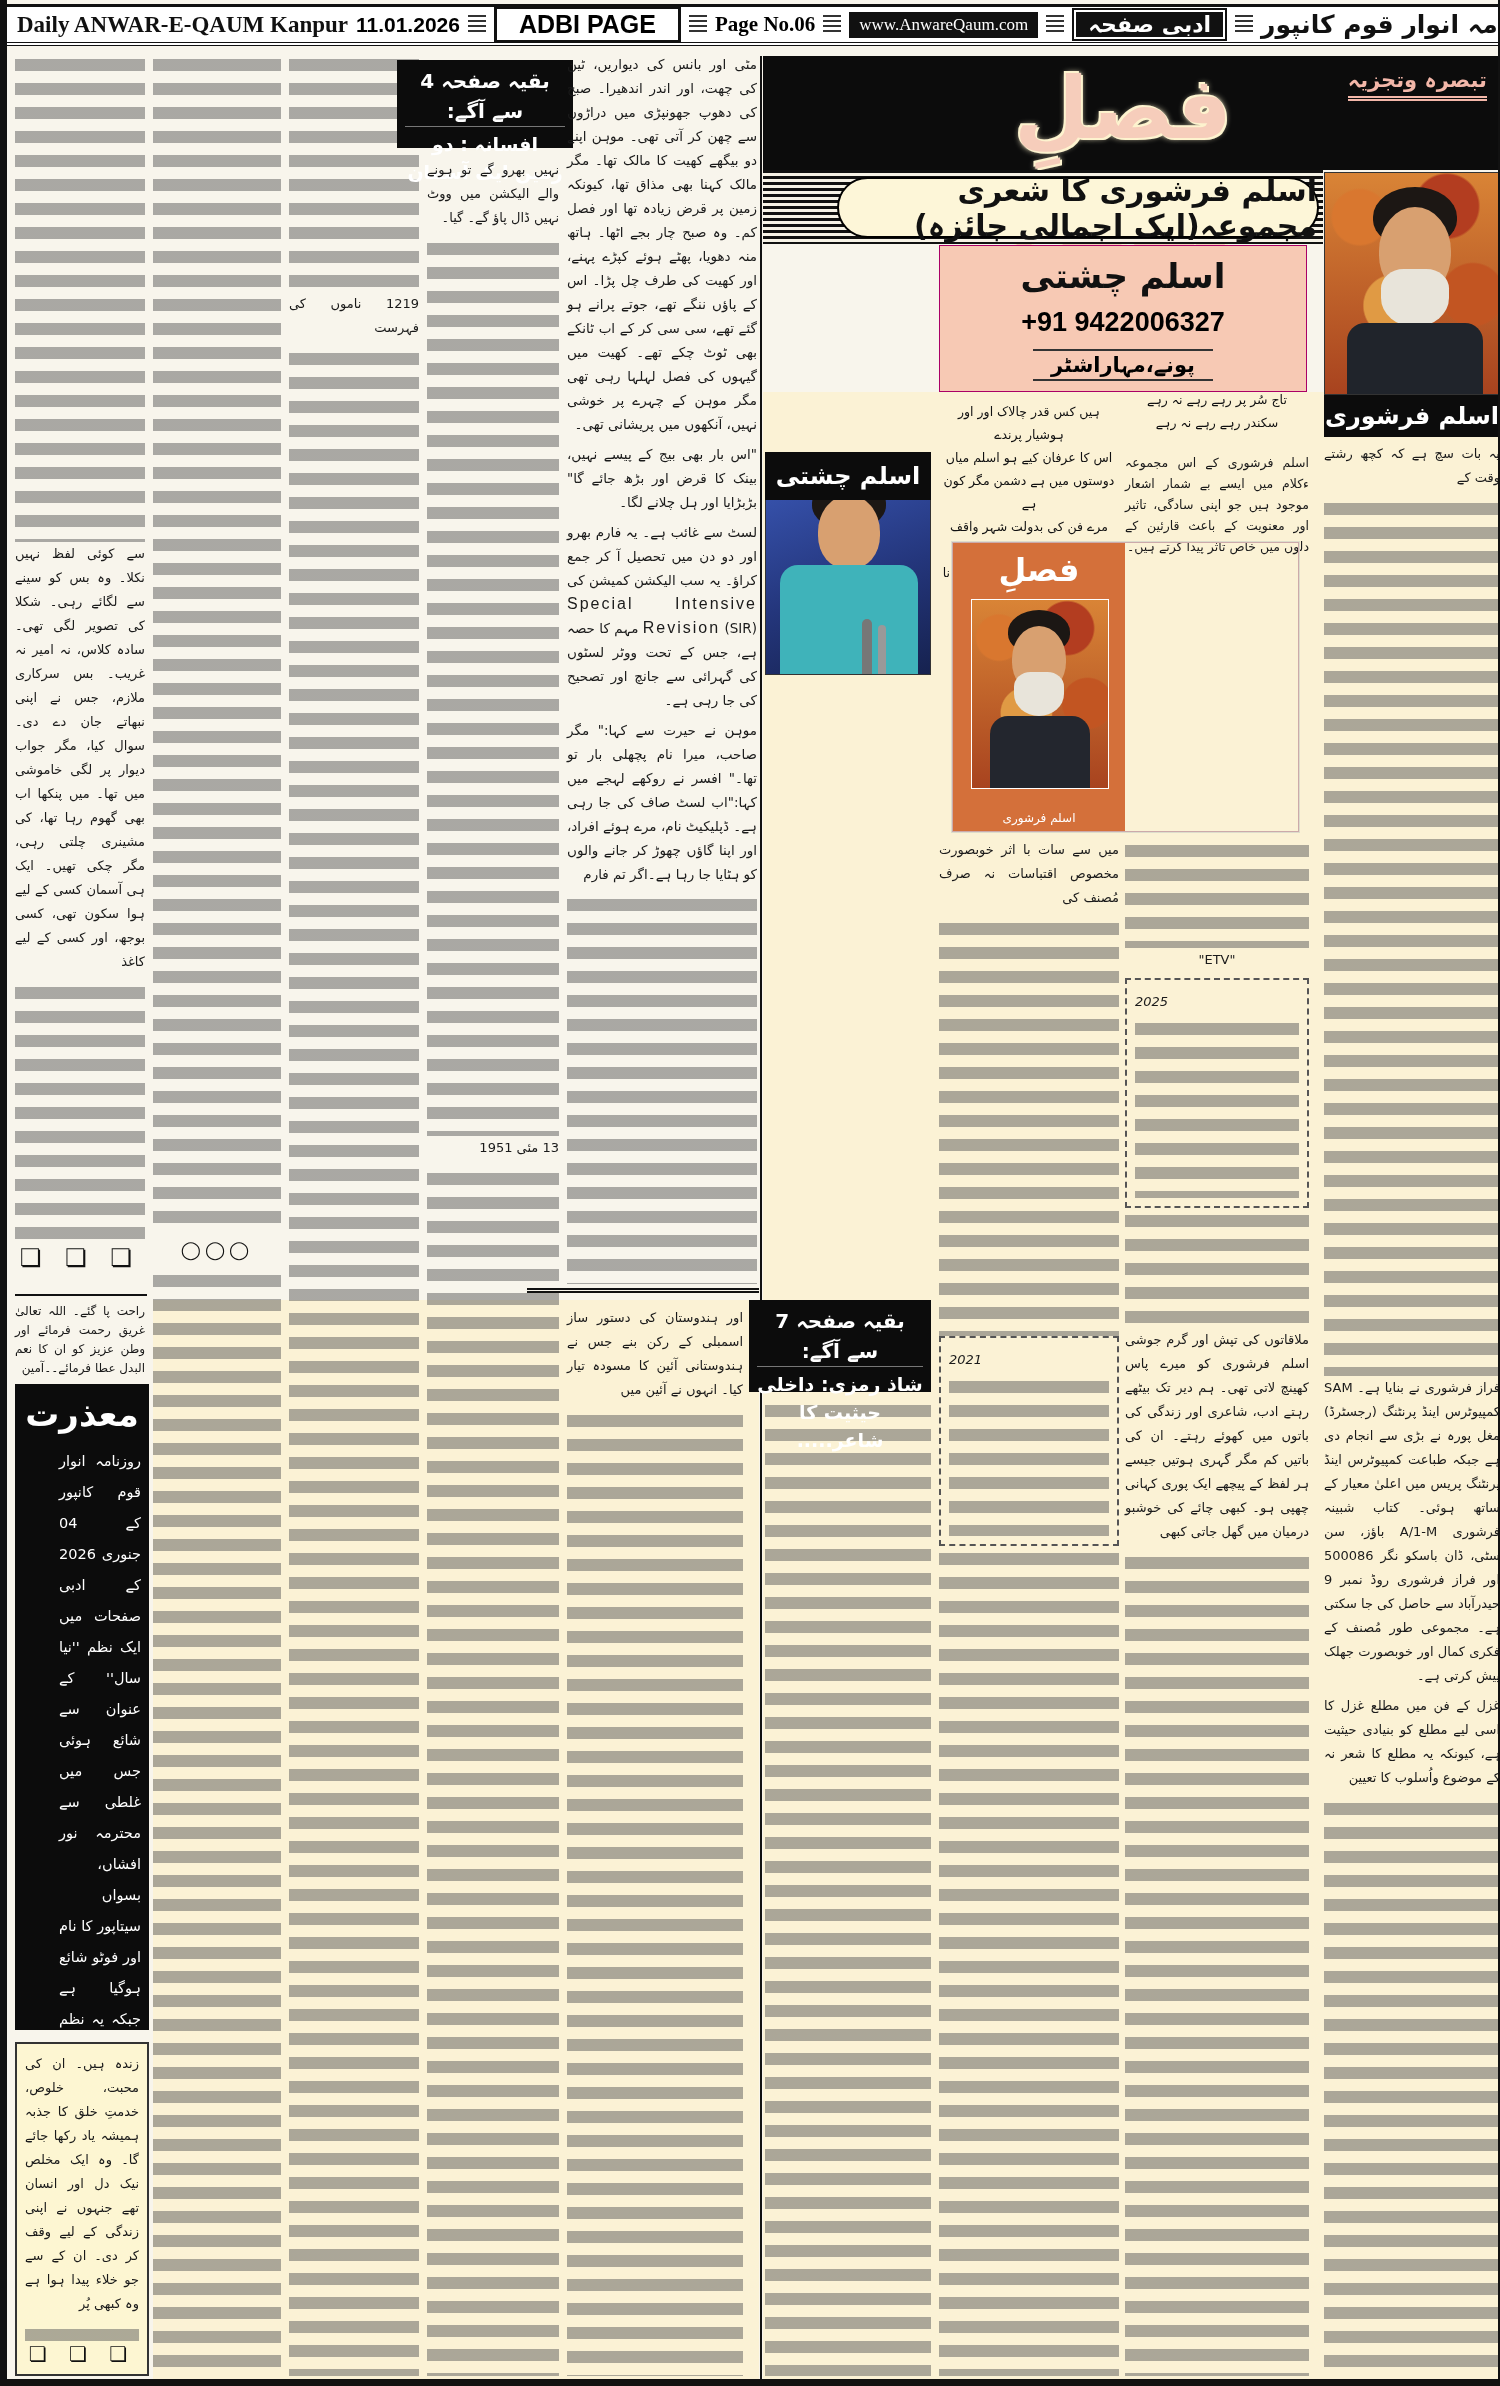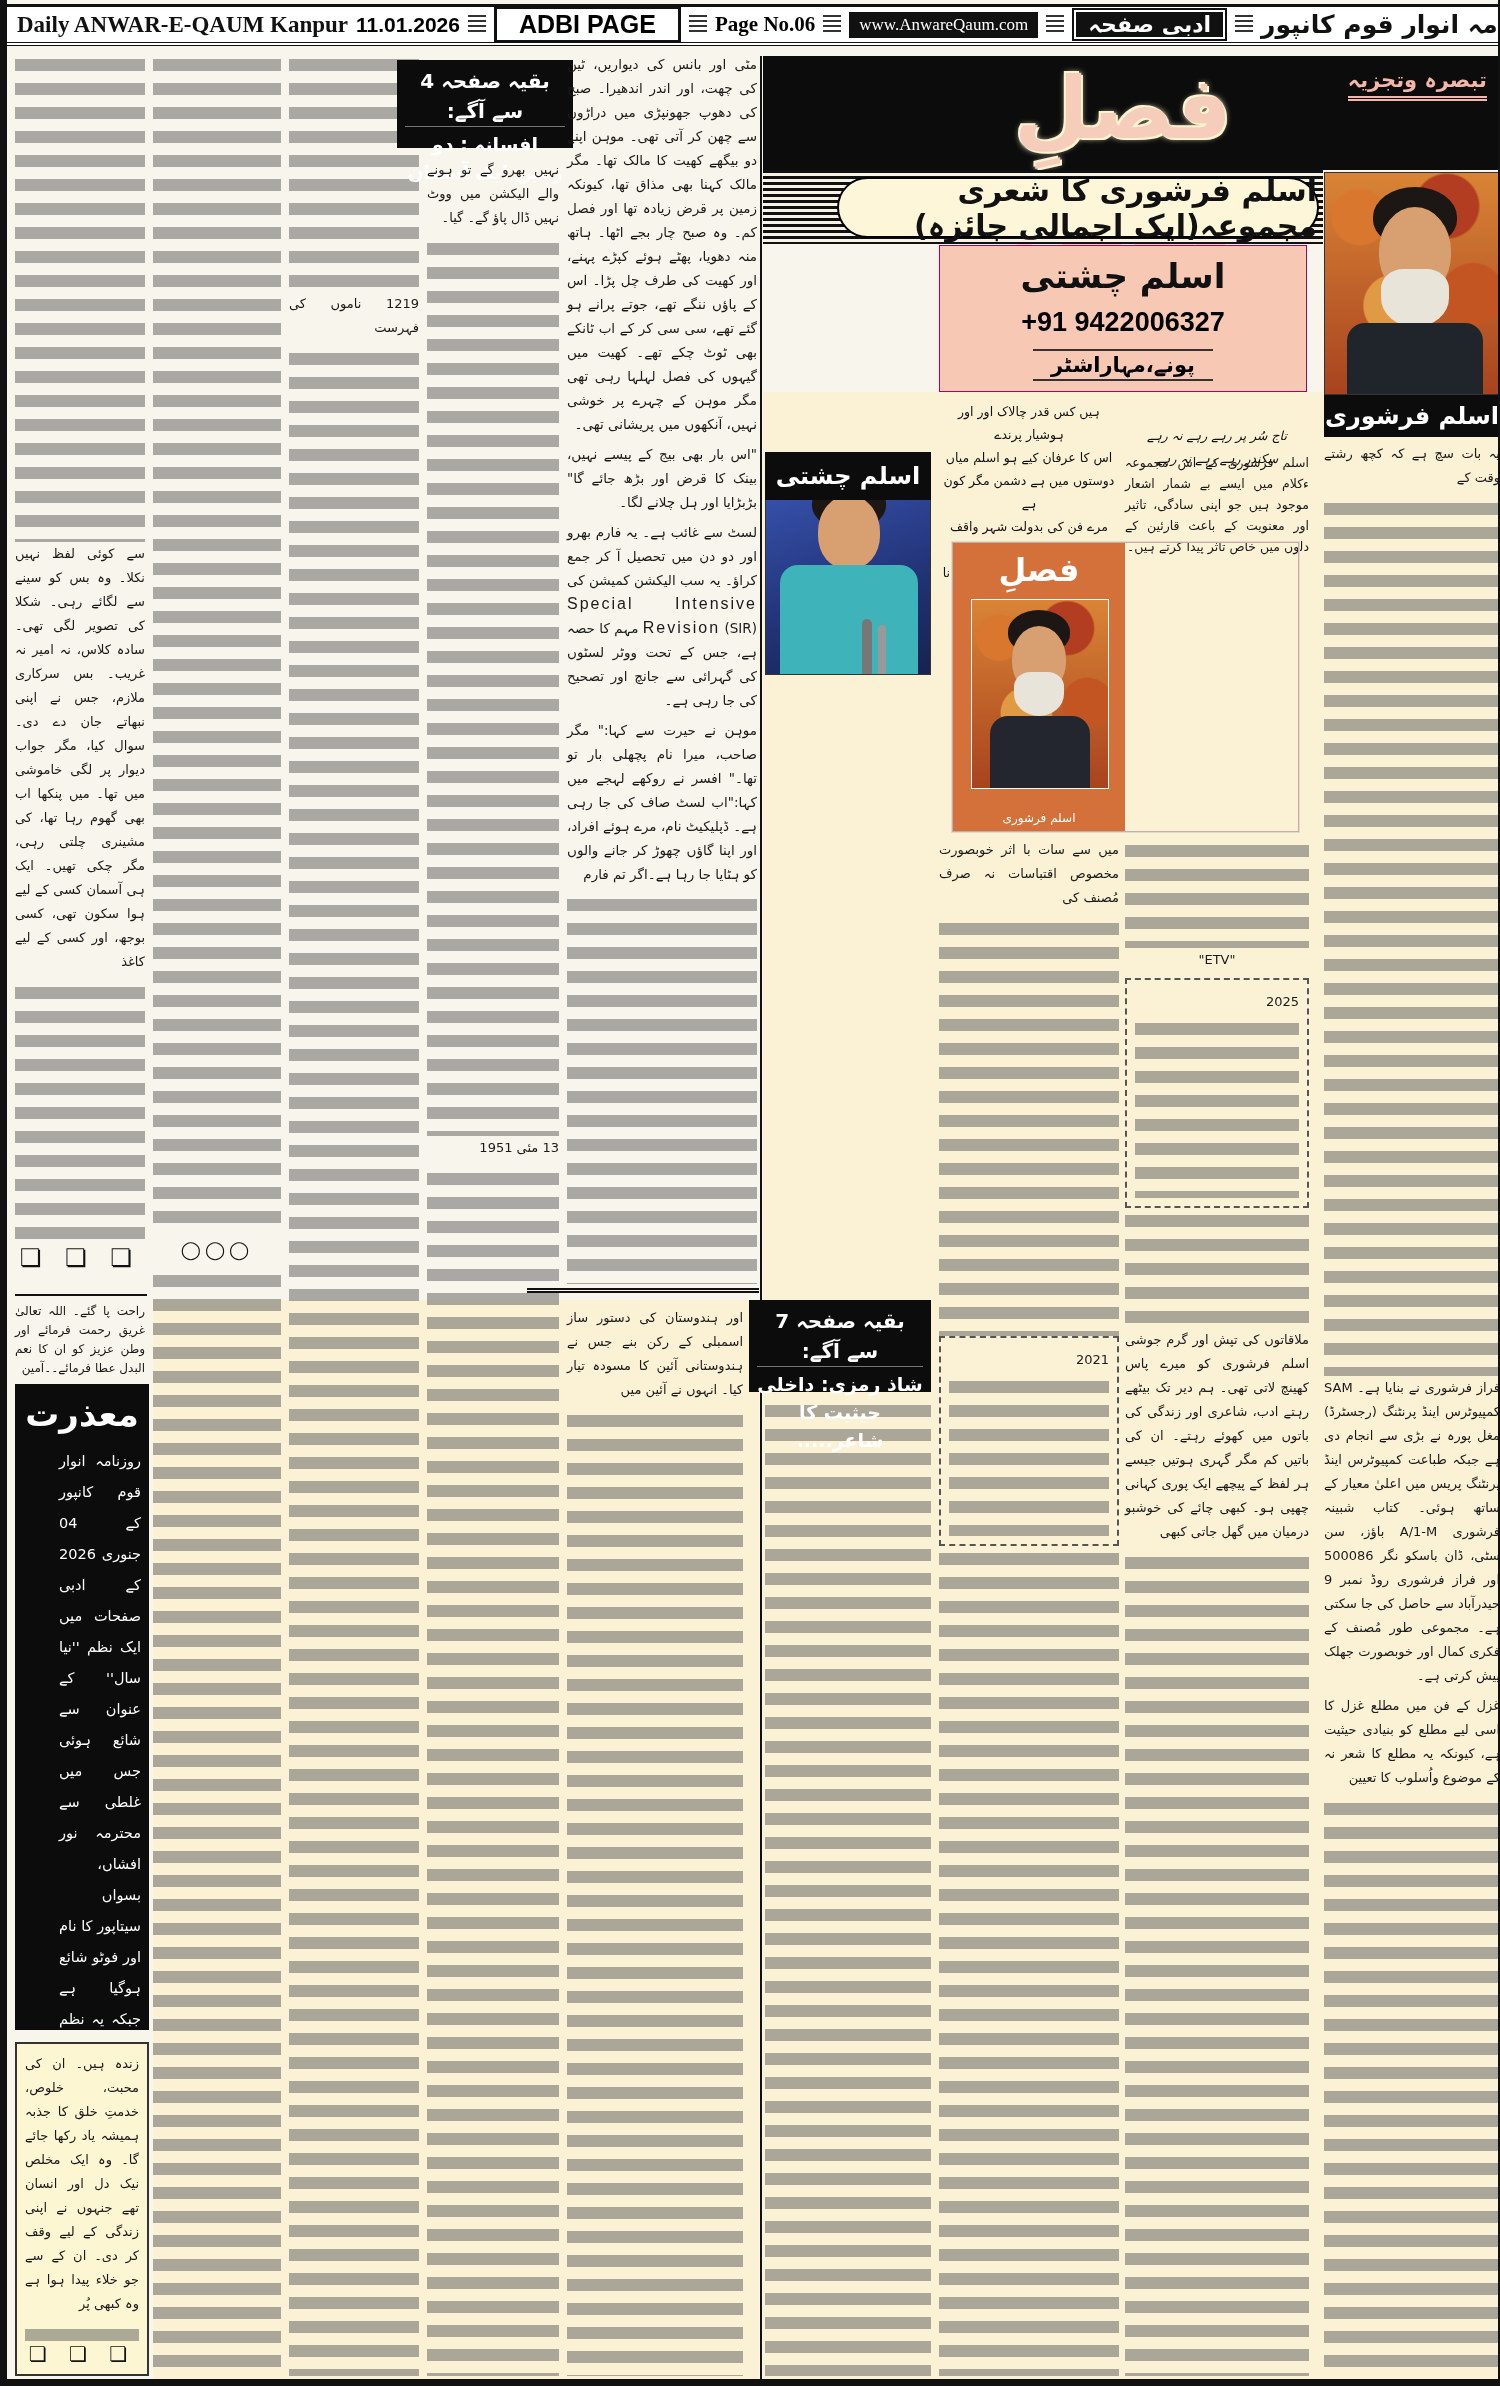--- a/index.html
+++ b/index.html
@@ -75,21 +75,21 @@
   .bportrait{position:absolute;left:18px;top:56px;width:136px;height:188px;border:1px solid #fff;}
   .bpage-back{background:linear-gradient(135deg,#e7b54a,#f4dc92 60%,#e2a93c);position:relative;}
   .bpage-back .bte{font-family:"Liberation Serif",serif;font-weight:bold;font-size:20px;text-align:center;color:#222;margin-top:10px;}
   .bpage-back .bby{font-family:"Liberation Serif",serif;font-size:10px;text-align:center;color:#433;}
   .bgrid{position:absolute;left:28px;top:62px;width:120px;display:grid;grid-template-columns:repeat(3,38px);grid-gap:2px;}
   .bgrid div{width:38px;height:40px;}
   .blabel{position:absolute;left:40px;bottom:14px;width:95px;height:30px;background:#fff;}
   
   .poem{direction:rtl;text-align:center;font-size:12.5px;line-height:23px;color:#111;}
   .qbox{border:2px dashed #555;padding:8px;display:flex;flex-direction:column;}
-  .qbox .qtok{text-align:right;font-size:13px;direction:rtl;margin:2px 0;}
+  .qbox .qtok{text-align:left;font-size:13px;direction:rtl;margin:2px 0;font-style:italic;}
   
   .apology{background:#0c0c0c;color:#fff;direction:rtl;padding:10px 8px;display:flex;flex-direction:column;}
   .apology .atitle{font-size:34px;font-weight:bold;text-align:center;margin-bottom:12px;}
   .apology .abody{font-size:14.5px;line-height:31px;text-align:justify;flex:1;margin-left:36px;}
   .apology .asig{font-size:20px;font-weight:bold;text-align:center;margin-top:10px;}
   .apology .arole{font-size:17px;text-align:center;margin-top:14px;}
   .ybox{background:#fdf6d2;border:2px solid #333;padding:8px;}
   .tint{background:#fbf2d5;}
   .sir-en{font-family:"Liberation Sans",sans-serif;direction:ltr;unicode-bidi:embed;letter-spacing:2px;}
 </style>
@@ -221,21 +221,21 @@
   <div class="abs cap" style="left:758px;top:452px;width:166px;height:48px;">اسلم چشتی</div>
 
   <div class="abs poem" style="left:932px;top:400px;width:180px;height:138px;">
       <div class="pline">ہیں کس قدر چالاک اور اور ہوشیار پرندے</div>
       <div class="pline">اس کا عرفان کیے ہو اسلم میاں</div>
       <div class="pline">دوستوں میں ہے دشمن مگر کون ہے</div>
       <div class="pline">مرے فن کی بدولت شہر واقف مجھ سے ہے اسلم</div>
       <div class="pline">گروہ بندی سے چشمک سے پہچانا نہیں جاتا</div>
       <div class="pline">کسی بھی شعری مجموعے کے مضامین کے</div>
     </div>
-  <div class="abs poem" style="left:1118px;top:424px;width:184px;height:50px;font-style:italic;">
+  <div class="abs poem" style="left:1118px;top:388px;width:184px;height:50px;">
       <div class="pline">تاج سُر پر رہے رہے نہ رہے</div>
       <div class="pline">سکندر رہے رہے نہ رہے</div>
     </div>
   <div class="abs ucol" style="left:1118px;top:452px;width:184px;height:86px;font-size:12.5px;line-height:21px;">
     <p>اسلم فرشوری کے اس مجموعہ ءکلام میں ایسے بے شمار اشعار موجود ہیں جو اپنی سادگی، تاثیر اور معنویت کے باعث قارئین کے دلوں میں خاص تاثر پیدا کرتے ہیں۔</p>
   </div>
 
   <div class="abs book" style="left:945px;top:542px;width:347px;height:290px;">
     <div class="bpage-front" style="width:172px;height:100%;">
       <div class="bt">فصلِ سخن</div>

